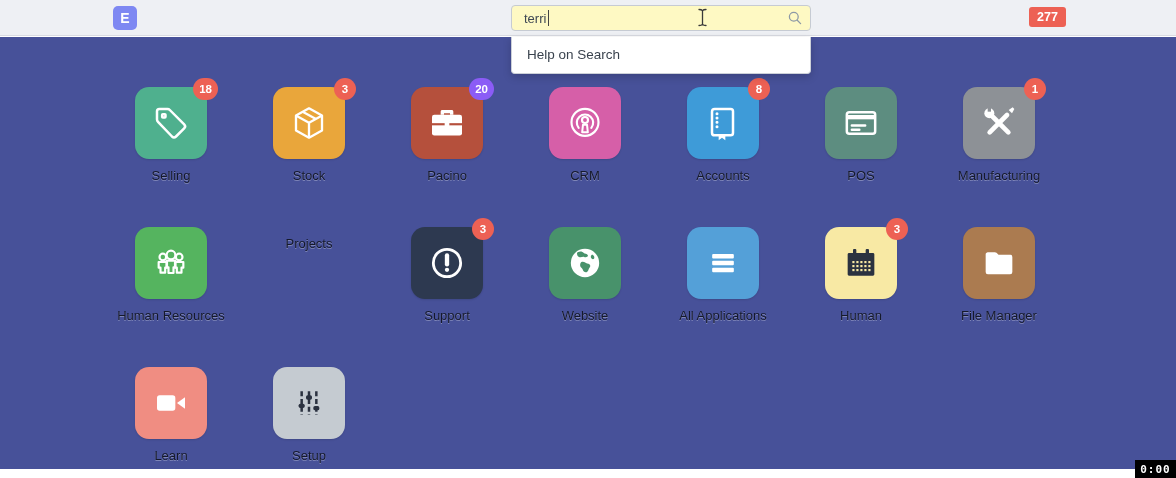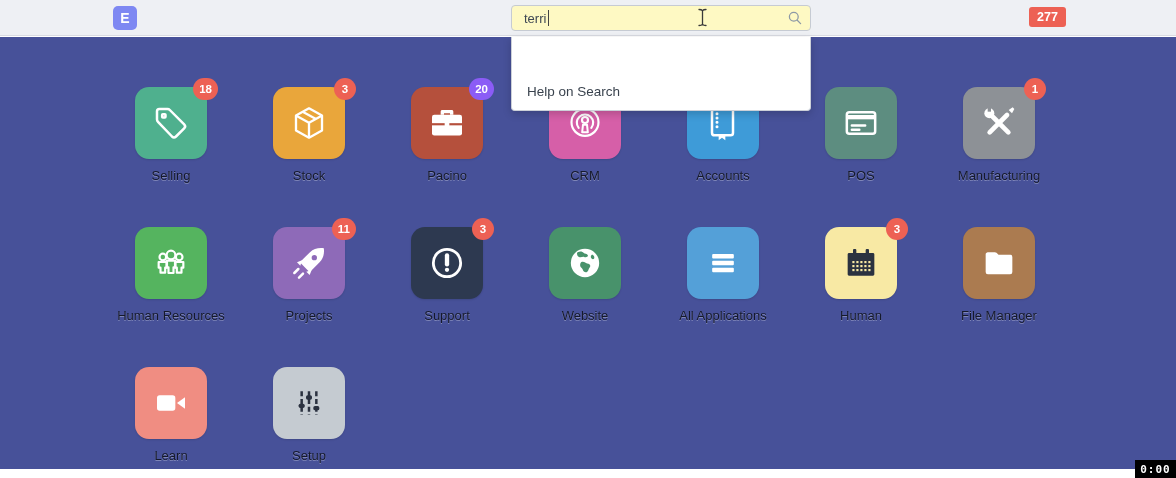--- a/index.html
+++ b/index.html
@@ -26,21 +26,21 @@
   .username { margin-left:9px; font-size:13px; font-weight:500; color:#414b59; }
   .dropcaret { margin-left:5px; font-size:10px; color:#51606f; }
   .notif { position:absolute; left:1029px; top:7px; padding:3px 8px; border-radius:3px;
            background:#ed6154; color:#fff; font-size:12.5px; font-weight:bold; cursor:pointer; }
 
   
   .dropdown { position:absolute; left:511px; top:37px; width:300px; background:#fff;
               border:1px solid #ccd0d8; border-top:none; border-radius:0 0 4px 4px;
               box-shadow:0 3px 8px rgba(0,0,0,0.18); z-index:20; }
   .dropdown-item { height:36px; line-height:36px; padding:0 15px; font-size:13.5px;
-                   color:#3a434e; cursor:pointer;margin-top:37px; }
+                   color:#3a434e; cursor:pointer; }
 
   
   .desk { position:absolute; top:37px; left:0; width:1176px; height:432px; background:#475199; overflow:hidden; }
   .grid { display:flex; flex-wrap:wrap; width:966px; margin:50px 0 0 102px; }
   .cell { width:138px; height:140px; display:flex; flex-direction:column; align-items:center; cursor:pointer; }
   .tile { position:relative; width:72px; height:72px; border-radius:14px;
           background:var(--tile,#888); color:#fff;
           display:flex; align-items:center; justify-content:center;
           box-shadow:0 1px 2px rgba(0,0,0,0.12); }
   .tile > svg { width:40px; height:40px; }
@@ -184,30 +184,20 @@
             <path d="M4.6 11.4h5v3.4h-1.1v3H5.7v-3H4.6z"></path>
             <path d="M14.4 11.4h5v3.4h-1.1v3h-2.8v-3h-1.1z"></path>
             <circle cx="12" cy="7.2" r="2.6"></circle>
             <path d="M9.3 10.6h5.4v4h-1.2v3.4h-3v-3.4H9.3z"></path>
           </svg>
         </div>
         <div class="applabel">Human Resources</div>
       </div>
 
       <div class="cell">
-        <div class="tile" style="--tile: #8e6ab8;">
-          <span class="badge" style="background-color: rgb(237, 97, 84);">11</span>
-          <svg viewBox="0 0 24 24">
-            <path fill="currentColor" d="M20.9 3.1c.4 3.2-.3 6.2-2.4 8.3l-6.1 6.1-5.9-5.9 6.1-6.1c2.1-2.1 5.1-2.8 8.3-2.4z"></path>
-            <circle cx="15.2" cy="8.8" r="1.6" fill="var(--tile)"></circle>
-            <path fill="currentColor" d="M7.8 10.4l-3 1.2 2 2z"></path>
-            <path fill="currentColor" d="M13.6 16.2l-1.2 3-2-2z"></path>
-            <path stroke="currentColor" stroke-width="1.5" stroke-linecap="round" d="M5.6 15.6l-2.4 2.4M8.4 18.4L6 20.8" fill="none"></path>
-          </svg>
-        </div>
         <div class="applabel">Projects</div>
       </div>
 
       <div class="cell">
         <div class="tile" style="--tile: #2d3950;">
           <span class="badge" style="background-color: rgb(237, 97, 84);">3</span>
           <svg viewBox="0 0 24 24" fill="none" stroke="currentColor" stroke-width="1.7">
             <circle cx="12" cy="12" r="8.2"></circle>
             <path d="M12 7.4v5.4" stroke-width="2.6" stroke-linecap="round"></path>
             <circle cx="12" cy="16.1" r="1.3" fill="currentColor" stroke="none"></circle>

